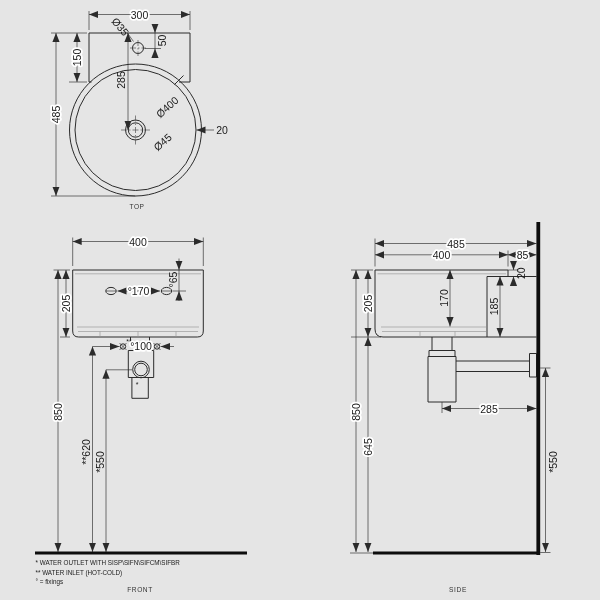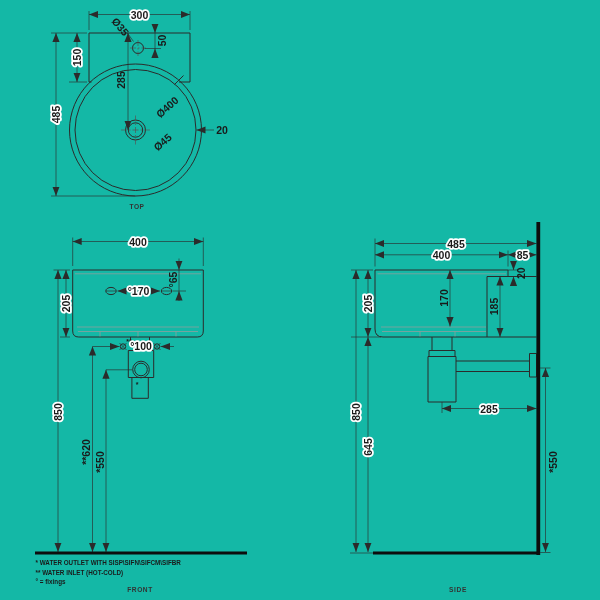--- a/index.html
+++ b/index.html
@@ -1,17 +1,17 @@
 <!DOCTYPE html>
 <html><head>
 <meta charset="utf-8">
 <style>
   html,body{margin:0;padding:0;background:#fff;}
-  .stage{position:relative;width:600px;height:600px;background:#14b8a6;overflow:hidden;
-         font-family:"Liberation Sans", sans-serif;font-weight:bold;}
+  .stage{position:relative;width:600px;height:600px;background:#e5e5e5;overflow:hidden;
+         font-family:"Liberation Sans", sans-serif;}
   svg text{fill:#1a1a1a;text-anchor:middle;dominant-baseline:central;
            font-family:"Liberation Sans", sans-serif;}
   .ln {fill:none;stroke:#2b2b2b;stroke-width:1;}
   .lnl{fill:none;stroke:#9c9c9c;stroke-width:.7;}
   .lnx{fill:none;stroke:#2b2b2b;stroke-width:.65;}
   .thick{fill:none;stroke:#0d0d0d;stroke-width:3.2;}
   .wall{fill:none;stroke:#0d0d0d;stroke-width:3.8;}
   .dsh{fill:none;stroke:#555;stroke-width:.7;stroke-dasharray:6 2 1.5 2;}
   .dim{font-size:10.5px;}
   .halo{paint-order:stroke;stroke:#fff;stroke-width:3.6px;stroke-linejoin:round;}

